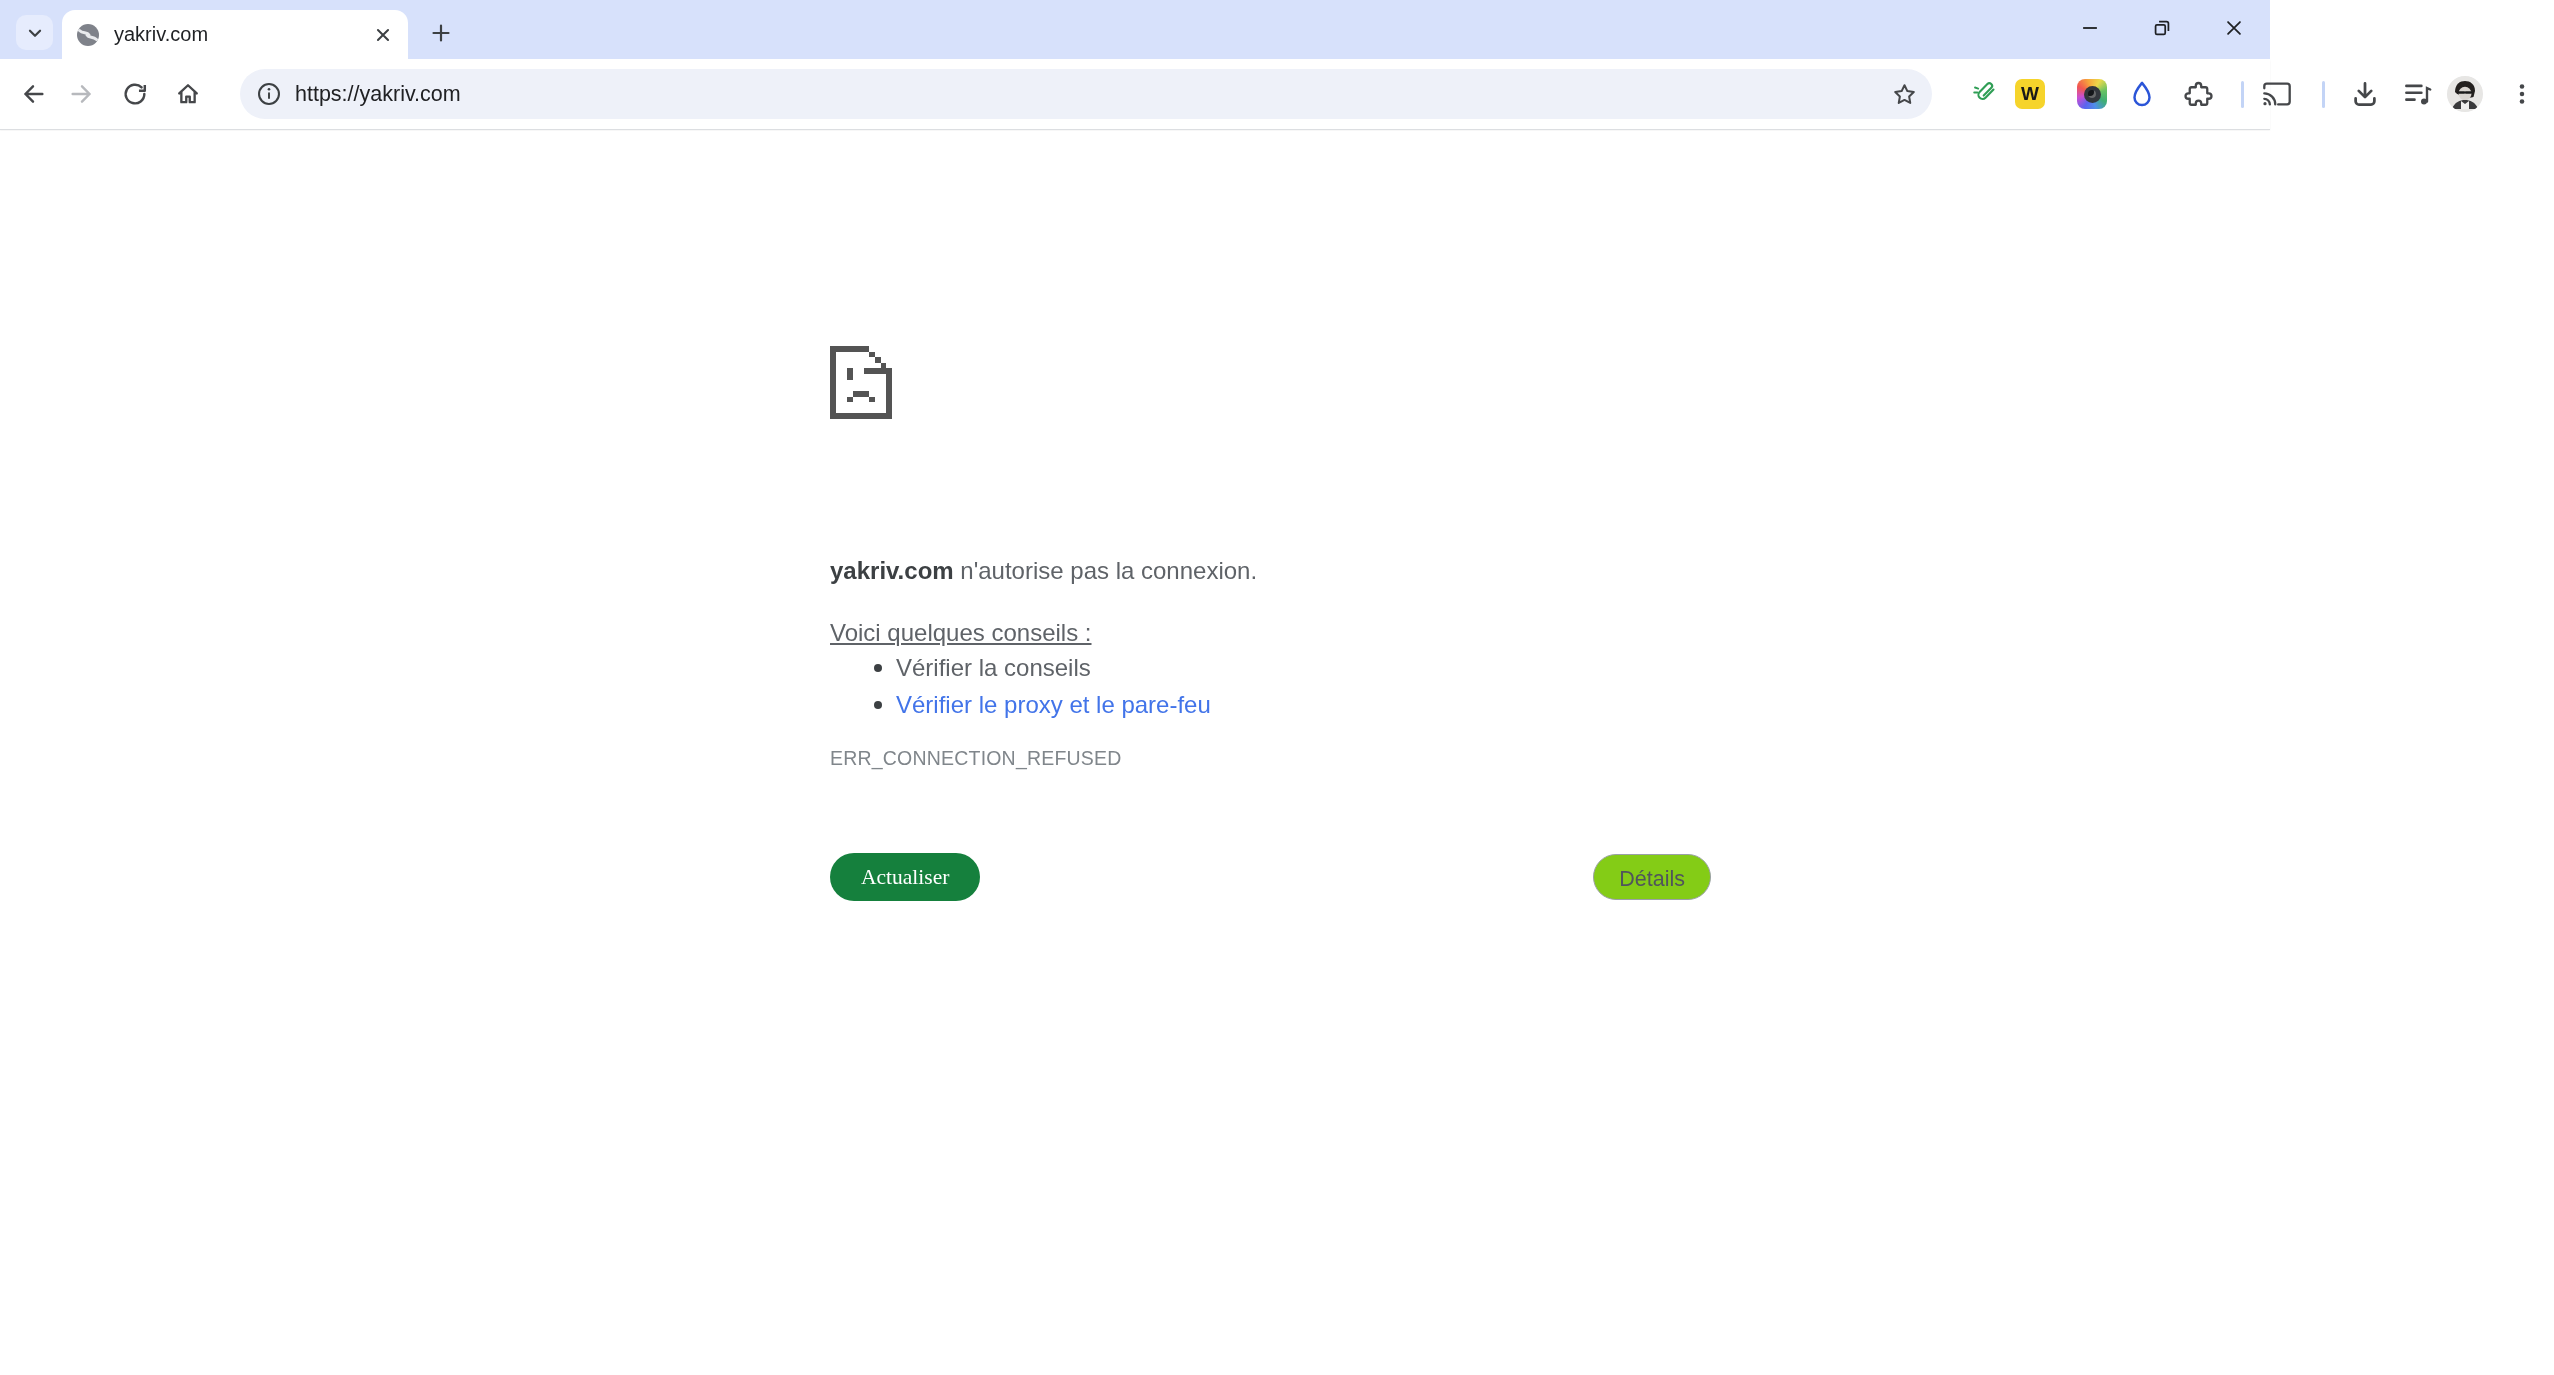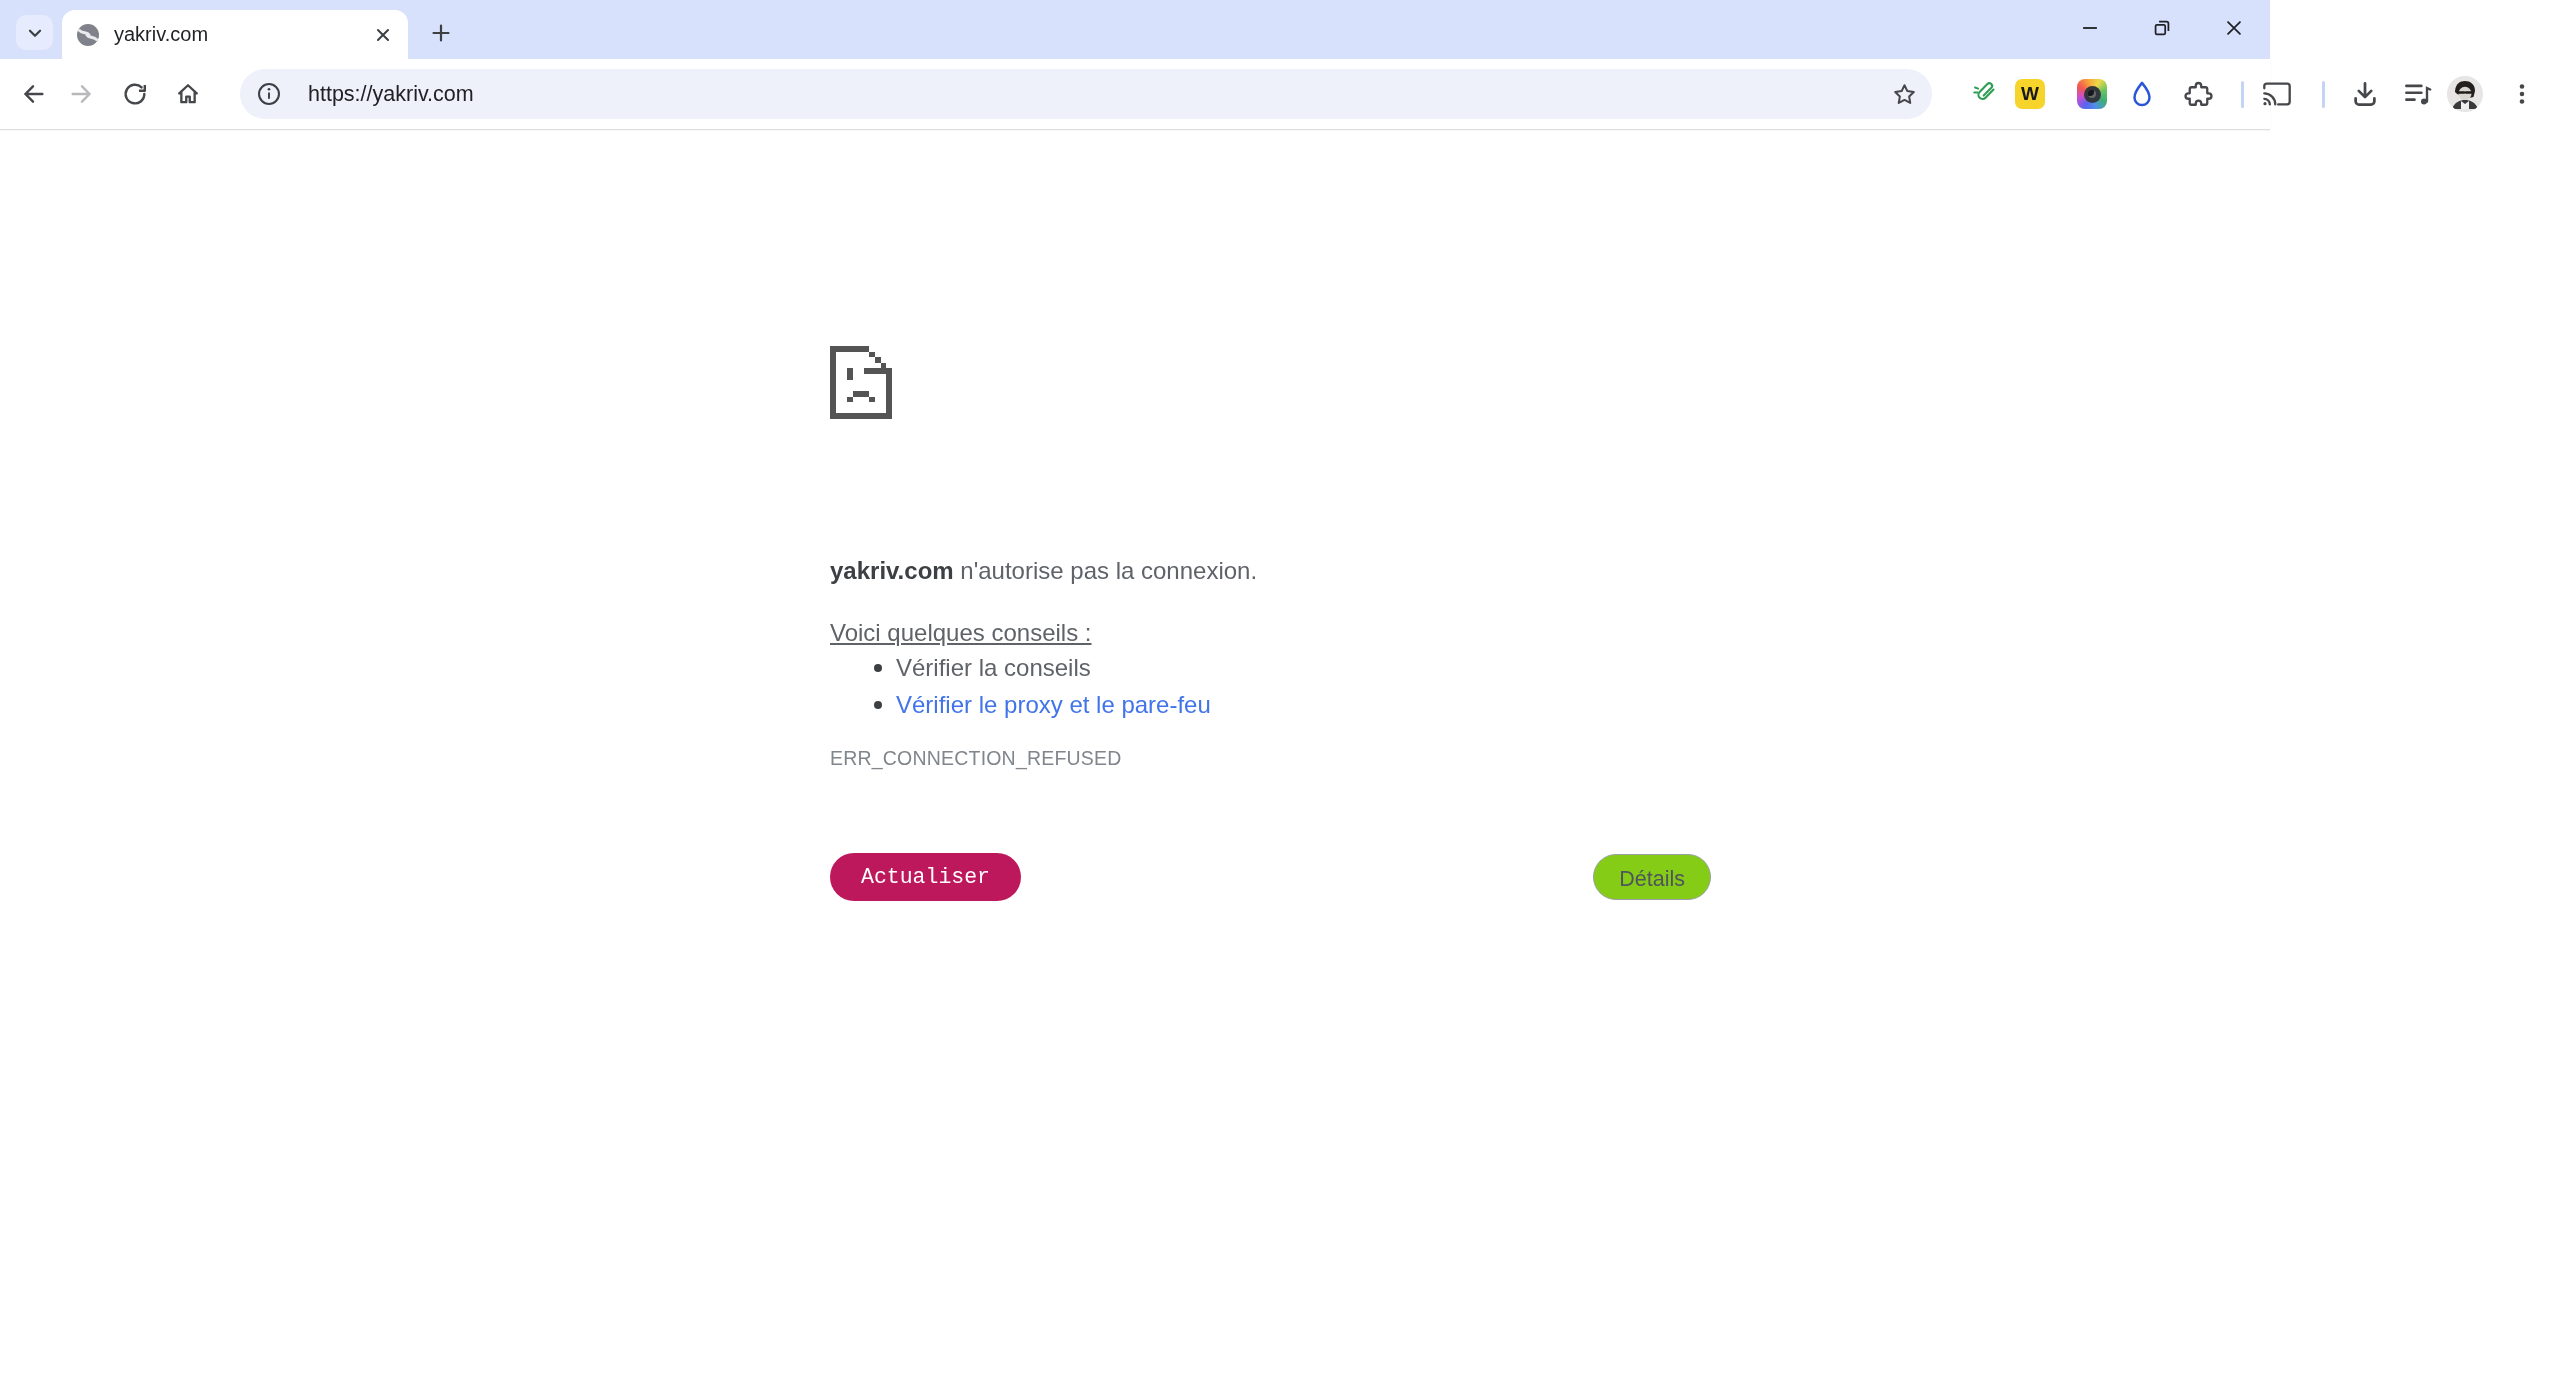--- a/index.html
+++ b/index.html
@@ -54,21 +54,21 @@
     box-shadow:0 1px 2px rgba(0,0,0,.05);
   }
   .tbtn {
     position:absolute; top:15px; width:40px; height:40px;
     border:none; background:none; border-radius:50%;
     display:flex; align-items:center; justify-content:center;
   }
   .omnibox {
     position:absolute; left:240px; top:10px; width:1692px; height:50px;
     background:#eef1f9; border-radius:25px;
-    display:flex; align-items:center; padding:0 12px 0 9px;gap:13px;
+    display:flex; align-items:center; padding:0 12px 0 9px;
   }
   .omni-info {
     width:40px; height:40px; border:none; background:none; border-radius:50%;
     display:flex; align-items:center; justify-content:center; flex:0 0 auto;
   }
   .omni-url {
     margin-left:6px; font-size:21.5px; color:#202124; flex:1 1 auto;
     white-space:nowrap; overflow:hidden;
   }
   .omni-star {
@@ -131,22 +131,22 @@
   }
   .tips-list li.tip-link { color:#4274e9; }
   .tips-list li.tip-link::before { background:#3c4043; }
   .err-code {
     position:absolute; left:3px; top:616px;
     font-size:19.5px; color:#80868b; letter-spacing:.2px;
   }
   .btn-row { position:absolute; left:0; top:722px; width:900px; height:48px; }
   .btn-primary {
     position:absolute; left:3px; top:0; height:48px; padding:0 31px;
-    border:none; border-radius:24px; background:#be185d;
-    color:#ffffff; font-size:21.5px; font-family:Liberation Mono, monospace;
+    border:none; border-radius:24px; background:#15803d;
+    color:#ffffff; font-size:21.5px; font-family:Liberation Serif, serif;
   }
   .btn-secondary {
     position:absolute; right:16px; top:1px; height:46px; padding:12px 25px;
     border:1.5px solid #9aa0a6; border-radius:23px; background:#84cc16;
     color:#50555c; font-size:21.5px; font-family:inherit;
   }
 
   svg { display:block; }
 </style>
 </head>

